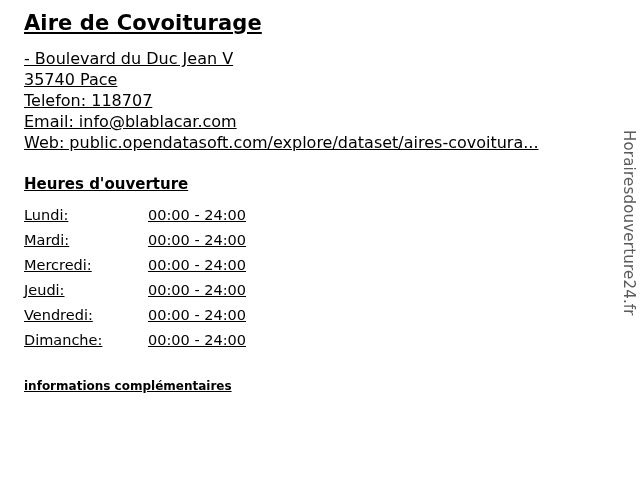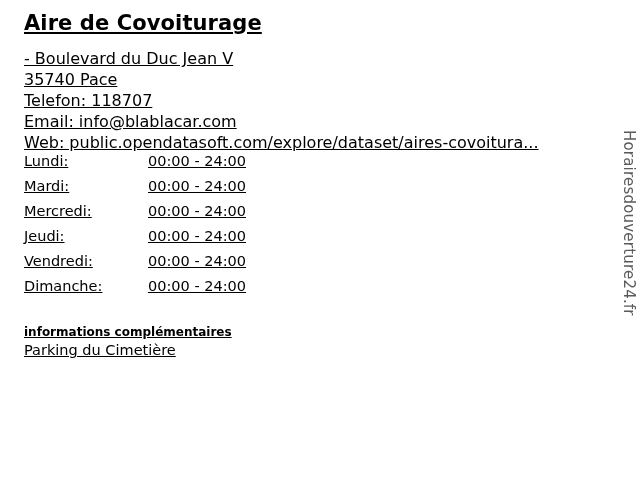--- a/index.html
+++ b/index.html
@@ -91,20 +91,21 @@
   <div class="content">
 
     <h1 class="title">Aire de Covoiturage</h1>
 
     <div class="addr-line">- Boulevard du Duc Jean V</div>
     <div class="addr-line">35740 Pace</div>
     <div class="addr-line">Telefon: 118707</div>
     <div class="addr-line">Email: info@blablacar.com</div>
     <div class="addr-line">Web: public.opendatasoft.com/explore/dataset/aires-covoitura...</div>
 
+    <div class="section-title">Heures d'ouverture</div>
 
     <table class="hours">
       <tbody>
         <tr>
           <td class="day">Lundi:</td>
           <td class="time">00:00 - 24:00</td>
         </tr>
         <tr>
           <td class="day">Mardi:</td>
           <td class="time">00:00 - 24:00</td>
@@ -122,19 +123,18 @@
           <td class="time">00:00 - 24:00</td>
         </tr>
         <tr>
           <td class="day">Dimanche:</td>
           <td class="time">00:00 - 24:00</td>
         </tr>
       </tbody>
     </table>
 
     <div class="extra-title">informations complémentaires</div>
-    <div class="extra-text">Parking du Cimetière</div>
 
   </div>
 
   <div class="side-watermark">Horairesdouverture24.fr</div>
 
 </div>
 
 </body></html>

